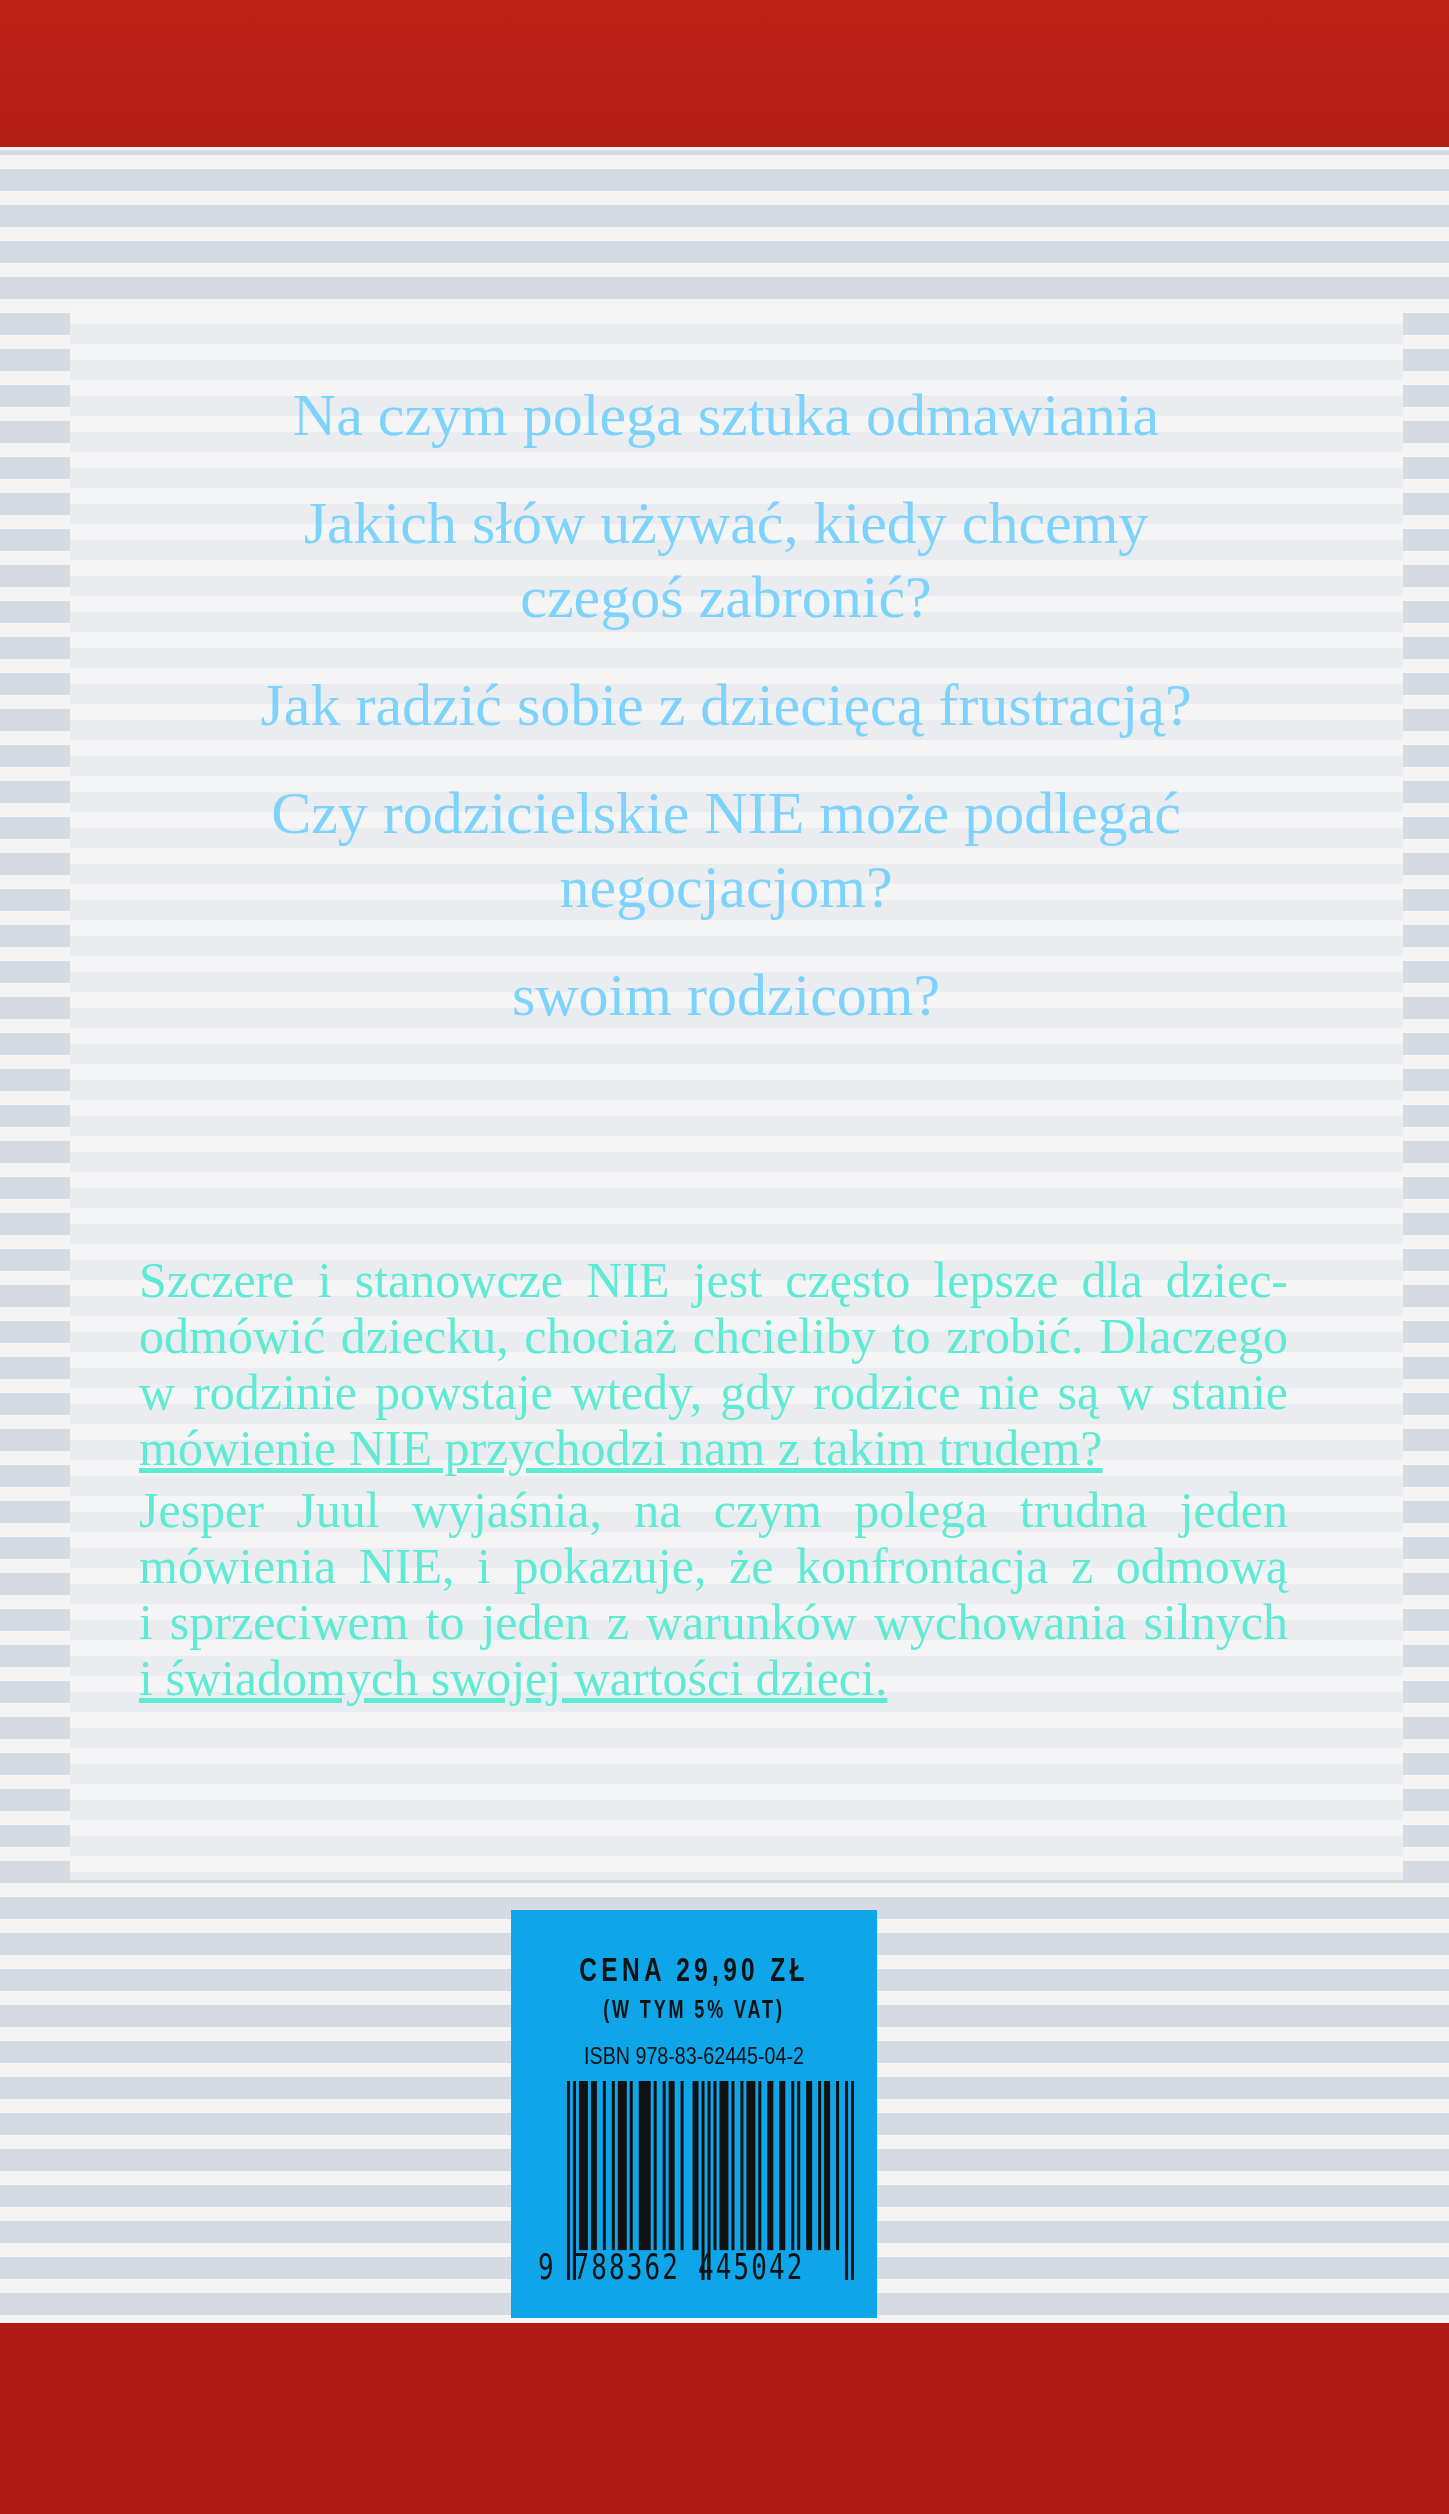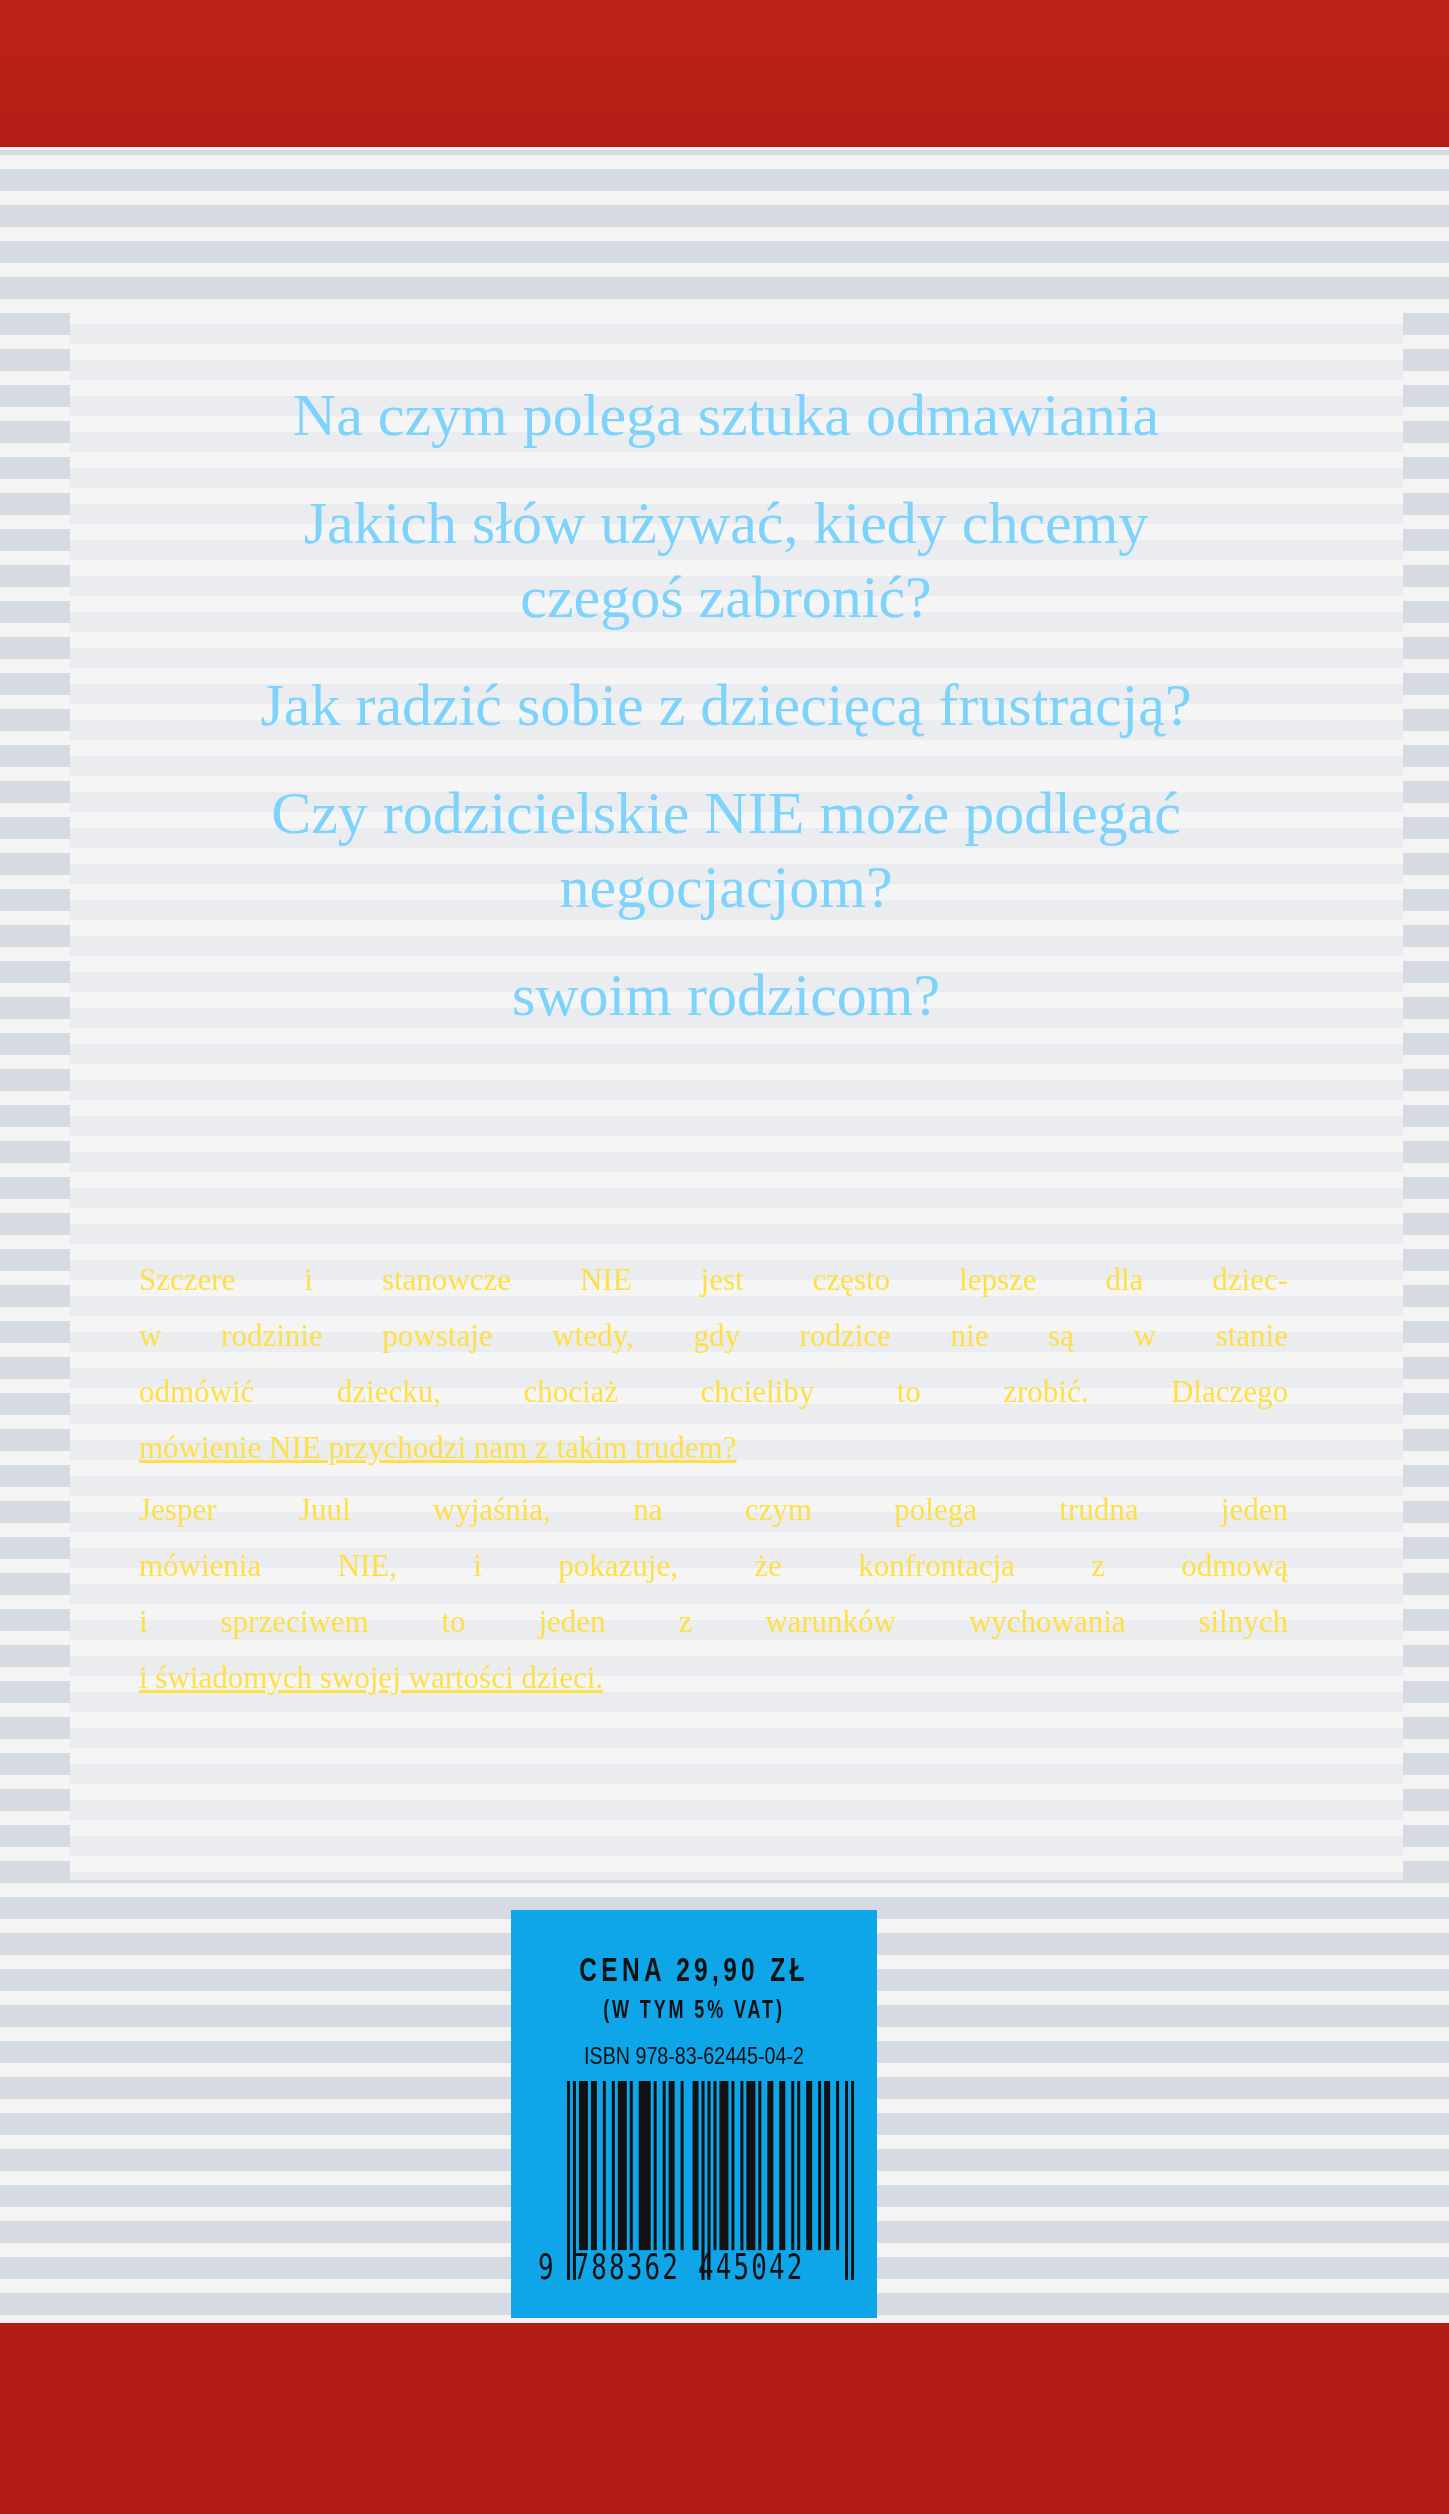--- a/index.html
+++ b/index.html
@@ -32,21 +32,21 @@
   }
   .questions {
     position: absolute; left: 139px; top: 378px; width: 1174px;
     text-align: center; color: #7dd3fc;
     font-size: 60px; line-height: 74px;
   }
   .q { margin: 0 0 34px 0; }
   .q span { display: block; }
   .blurb {
     position: absolute; left: 139px; top: 1252px; width: 1149px;
-    color: #fde047; font-size: 31px; line-height: 56px;
+    color: #5eead4; font-size: 50px; line-height: 56px;
     text-align: justify;
   }
   .blurb p { margin: 0 0 6px 0; }
   .blurb .line { display: block; text-align: justify; text-align-last: justify; }
   .blurb .line.last { text-align-last: left; text-decoration: underline; }
   .price-box {
     position: absolute; left: 511px; top: 1910px; width: 366px; height: 408px;
     background: #0ea5e9;
   }
   .price {
@@ -95,22 +95,22 @@
     <span>negocjacjom?</span>
   </div>
   <div class="q">
     <span>swoim rodzicom?</span>
   </div>
 </div>
 
 <div class="blurb">
   <p>
     <span class="line">Szczere i stanowcze NIE jest często lepsze dla dziec-</span>
+    <span class="line">odmówić dziecku, chociaż chcieliby to zrobić. Dlaczego</span>
     <span class="line">w rodzinie powstaje wtedy, gdy rodzice nie są w stanie</span>
-    <span class="line">odmówić dziecku, chociaż chcieliby to zrobić. Dlaczego</span>
     <span class="line last">mówienie NIE przychodzi nam z takim trudem?</span>
   </p>
   <p>
     <span class="line">Jesper Juul wyjaśnia, na czym polega trudna jeden</span>
     <span class="line">mówienia NIE, i pokazuje, że konfrontacja z odmową</span>
     <span class="line">i sprzeciwem to jeden z warunków wychowania silnych</span>
     <span class="line last">i świadomych swojej wartości dzieci.</span>
   </p>
 </div>
 

